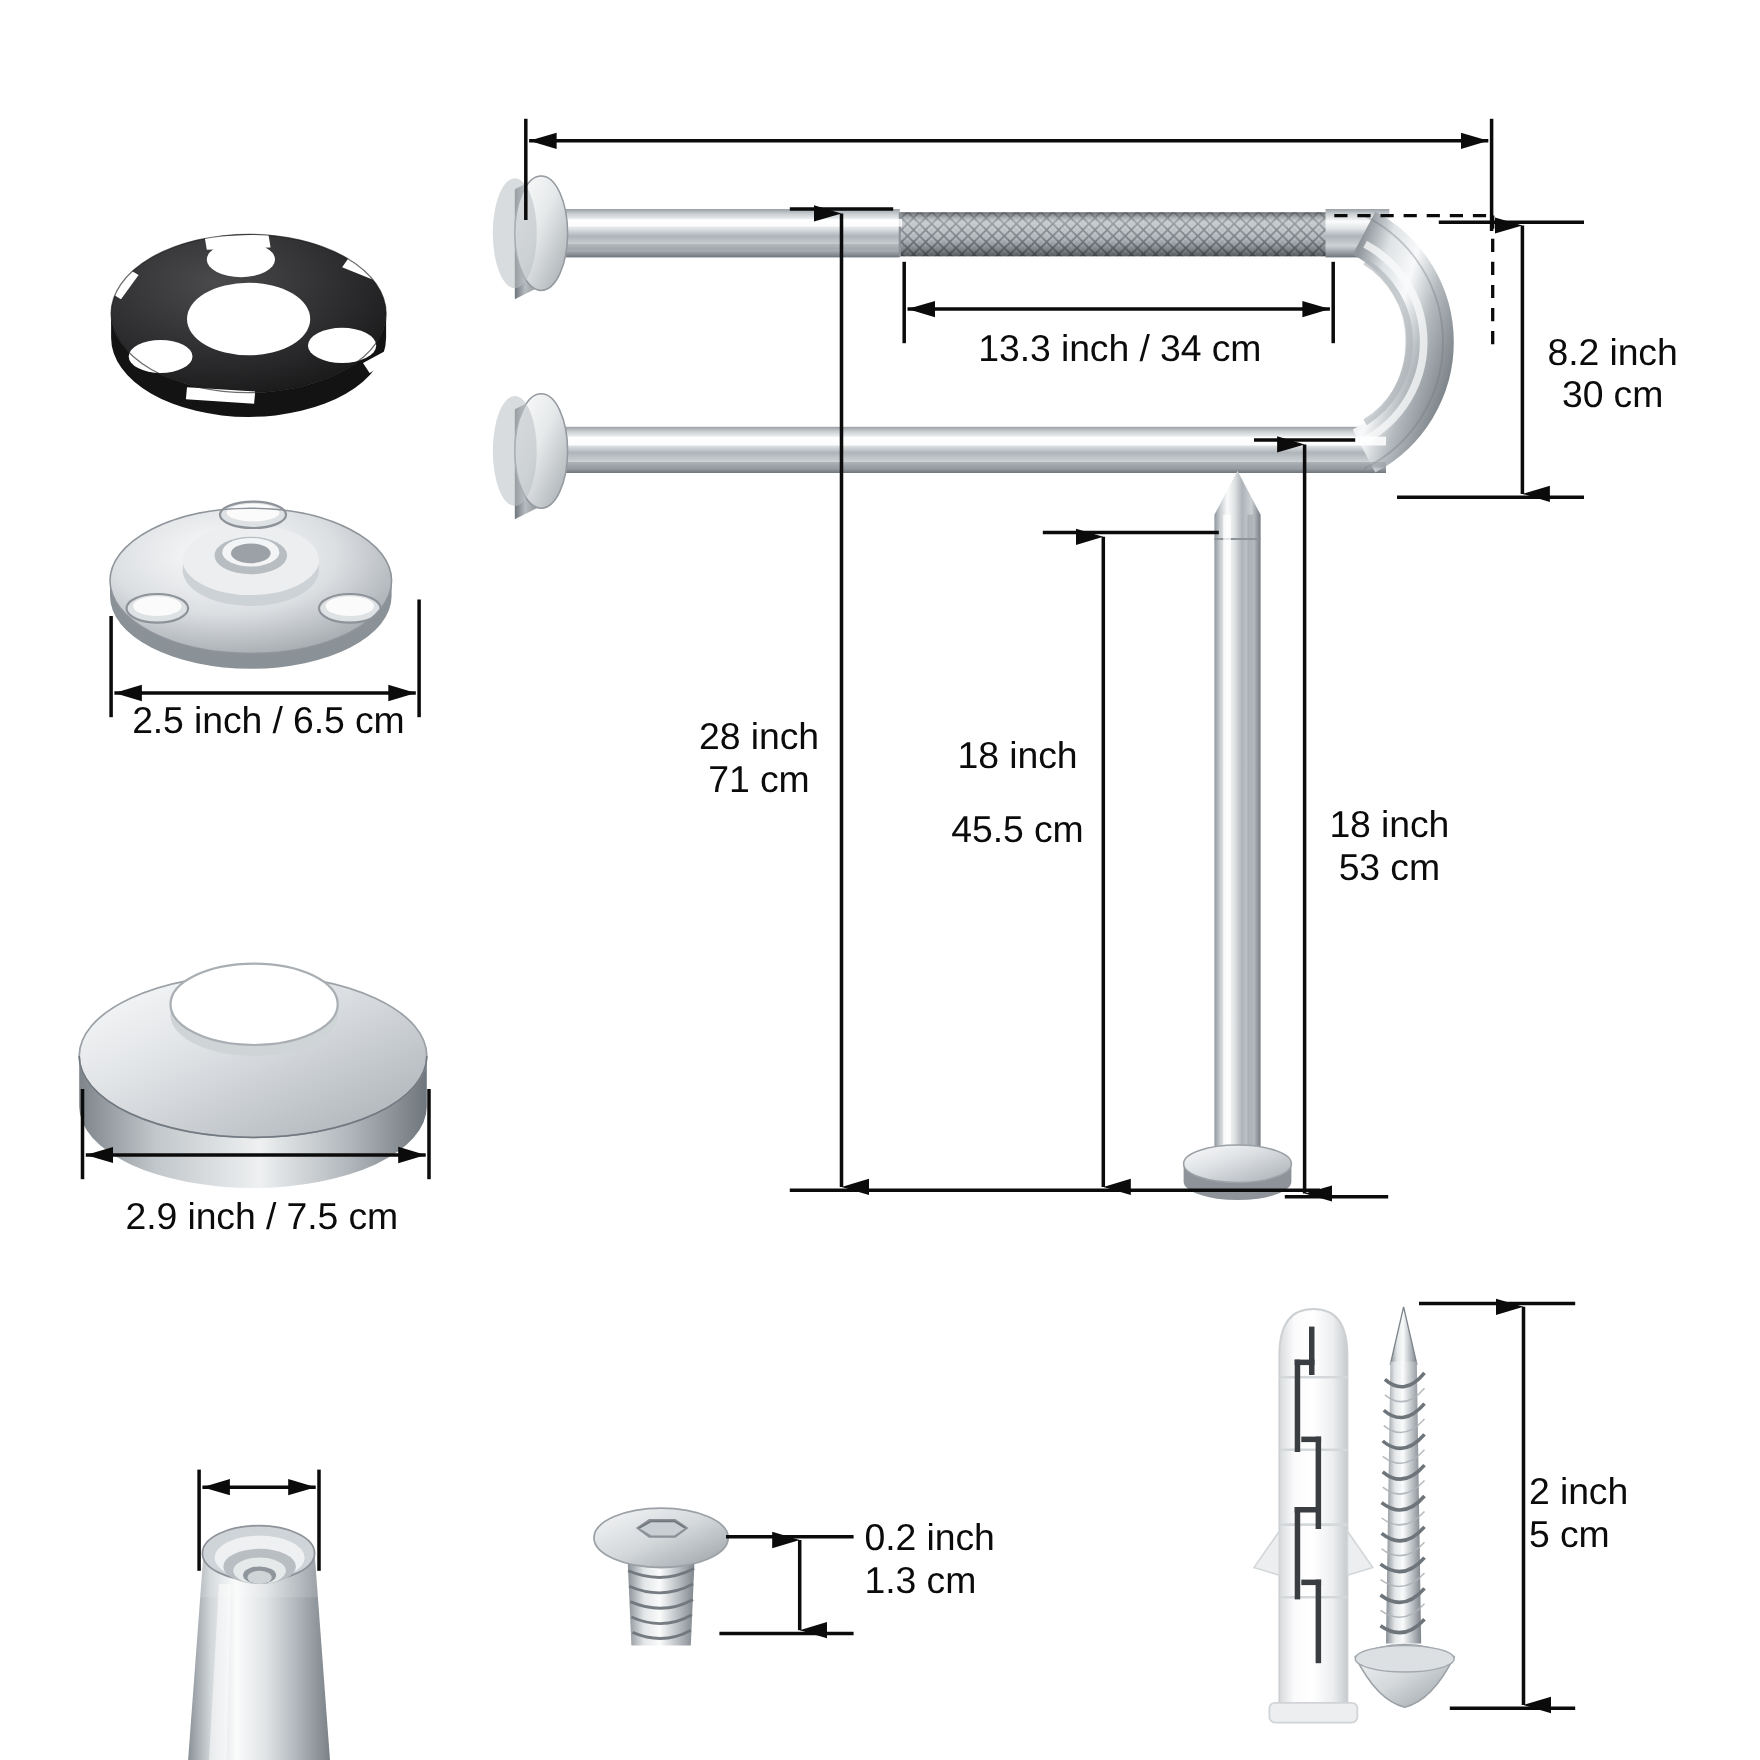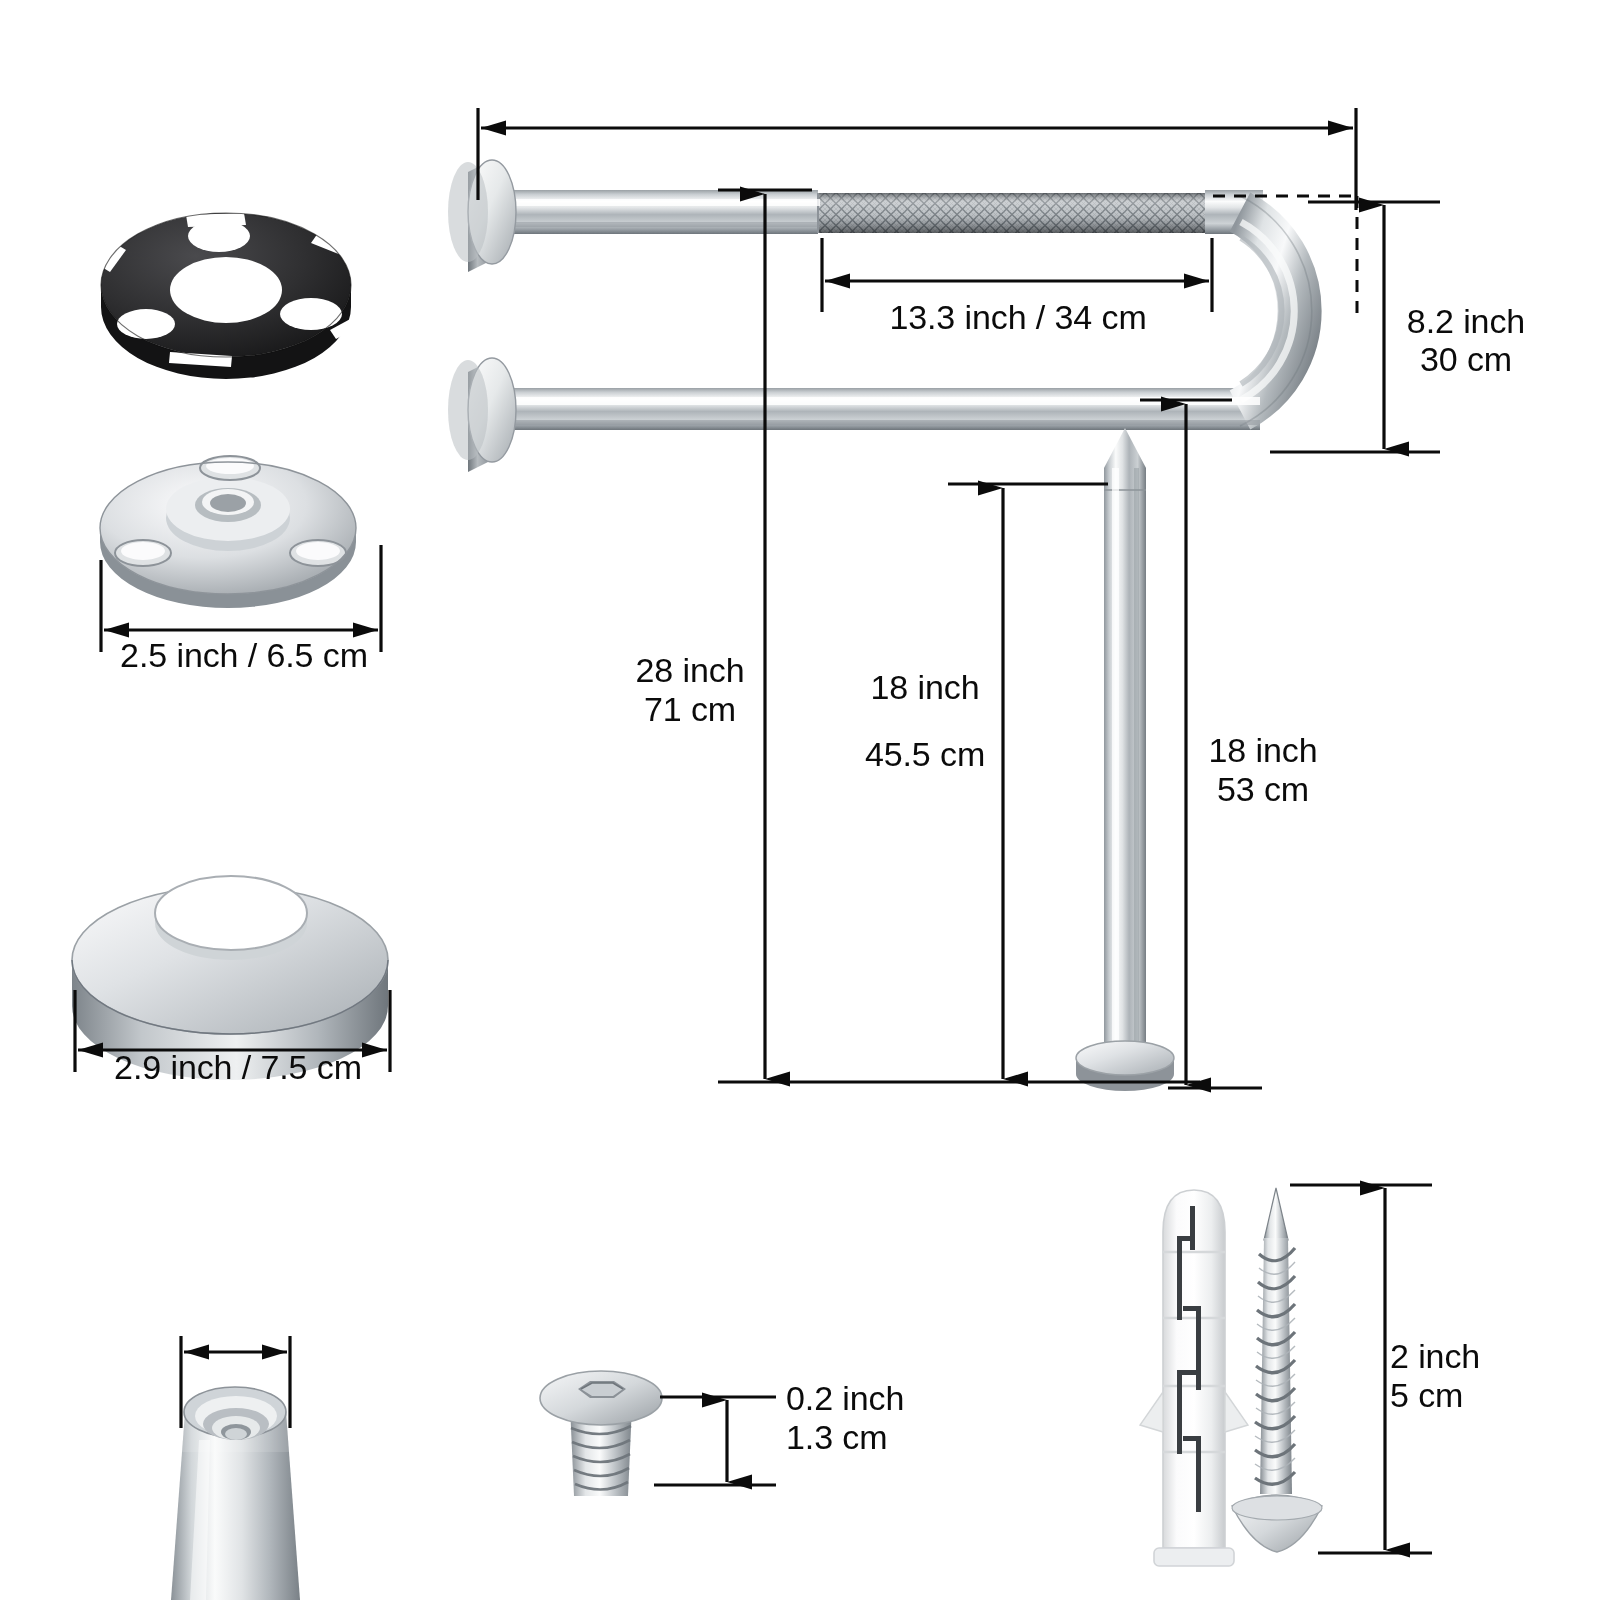--- a/index.html
+++ b/index.html
@@ -434,21 +434,21 @@
 <div class="dimtext ctr" style="left:690px;top:690px;">71 cm</div>
 
 <div class="dimtext ctr" style="left:925px;top:668px;">18 inch</div>
 <div class="dimtext ctr" style="left:925px;top:735px;">45.5 cm</div>
 
 <div class="dimtext ctr" style="left:1263px;top:731px;">18 inch</div>
 <div class="dimtext ctr" style="left:1263px;top:770px;">53 cm</div>
 
 <div class="dimtext ctr" style="left:244px;top:636px;">2.5 inch / 6.5 cm</div>
 
-<div class="dimtext ctr" style="left:238px;top:1048px;">2.9 inch / 7.5 cm</div>
+<div class="dimtext ctr" style="left:238px;top:1087px;">2.9 inch / 7.5 cm</div>
 
 
 <div class="dimtext lft" style="left:786px;top:1379px;">0.2 inch</div>
 <div class="dimtext lft" style="left:786px;top:1418px;">1.3 cm</div>
 
 <div class="dimtext lft" style="left:1390px;top:1337px;">2 inch</div>
 <div class="dimtext lft" style="left:1390px;top:1376px;">5 cm</div>
 
 </div>
 

